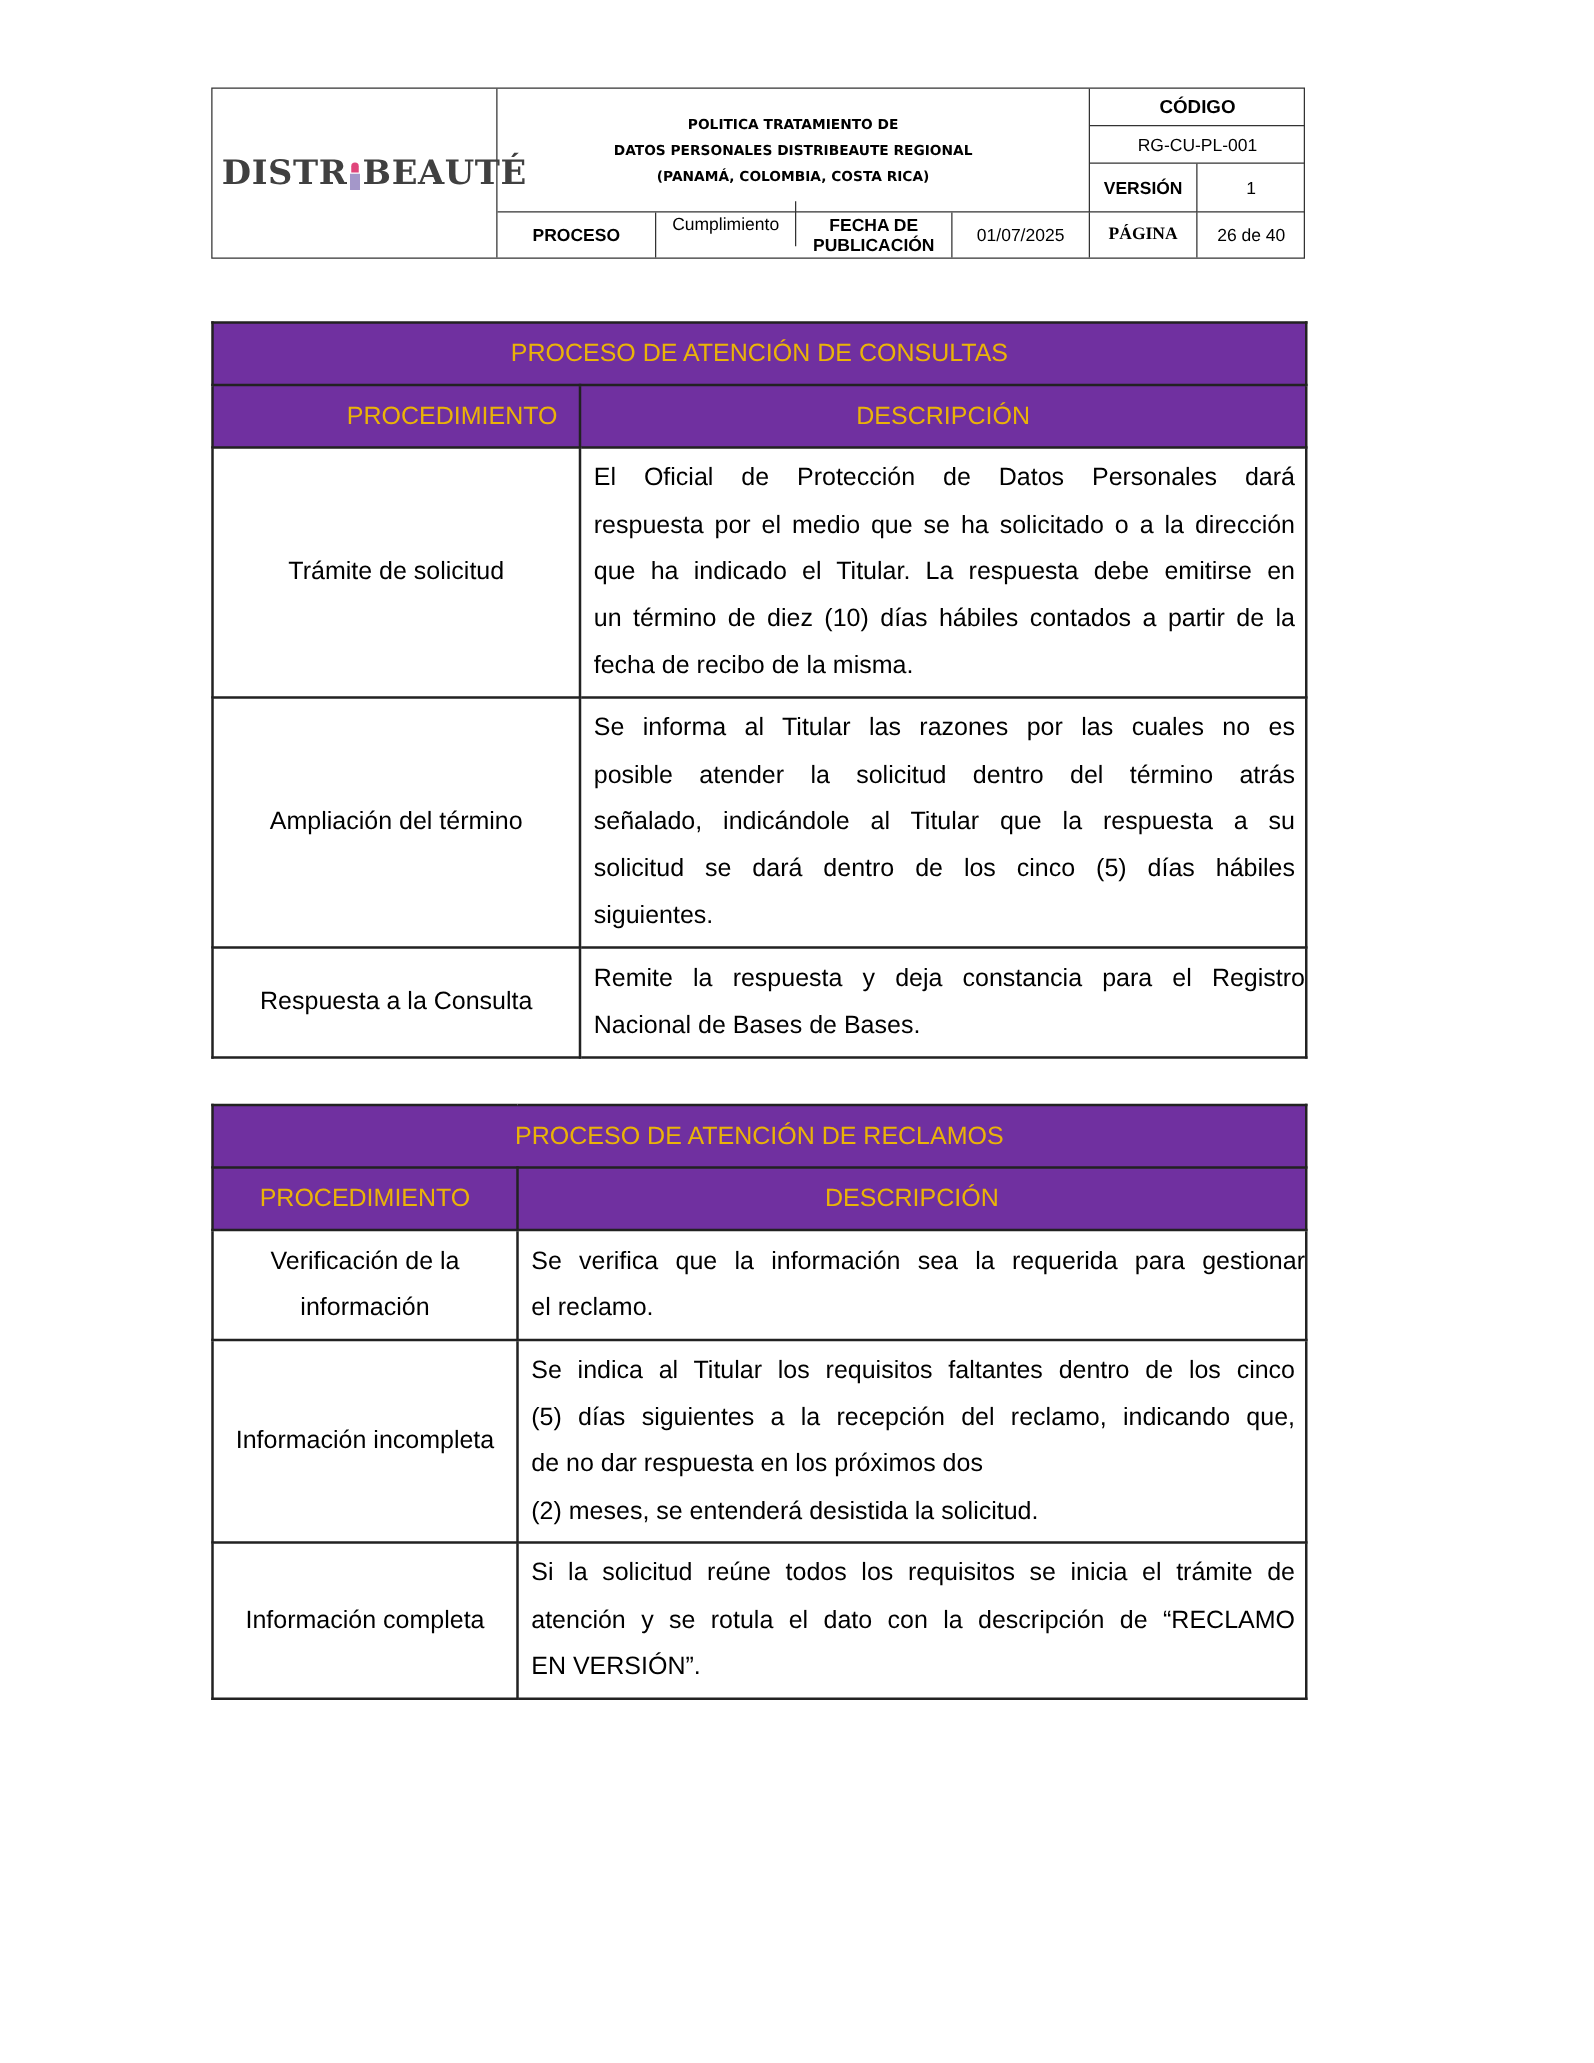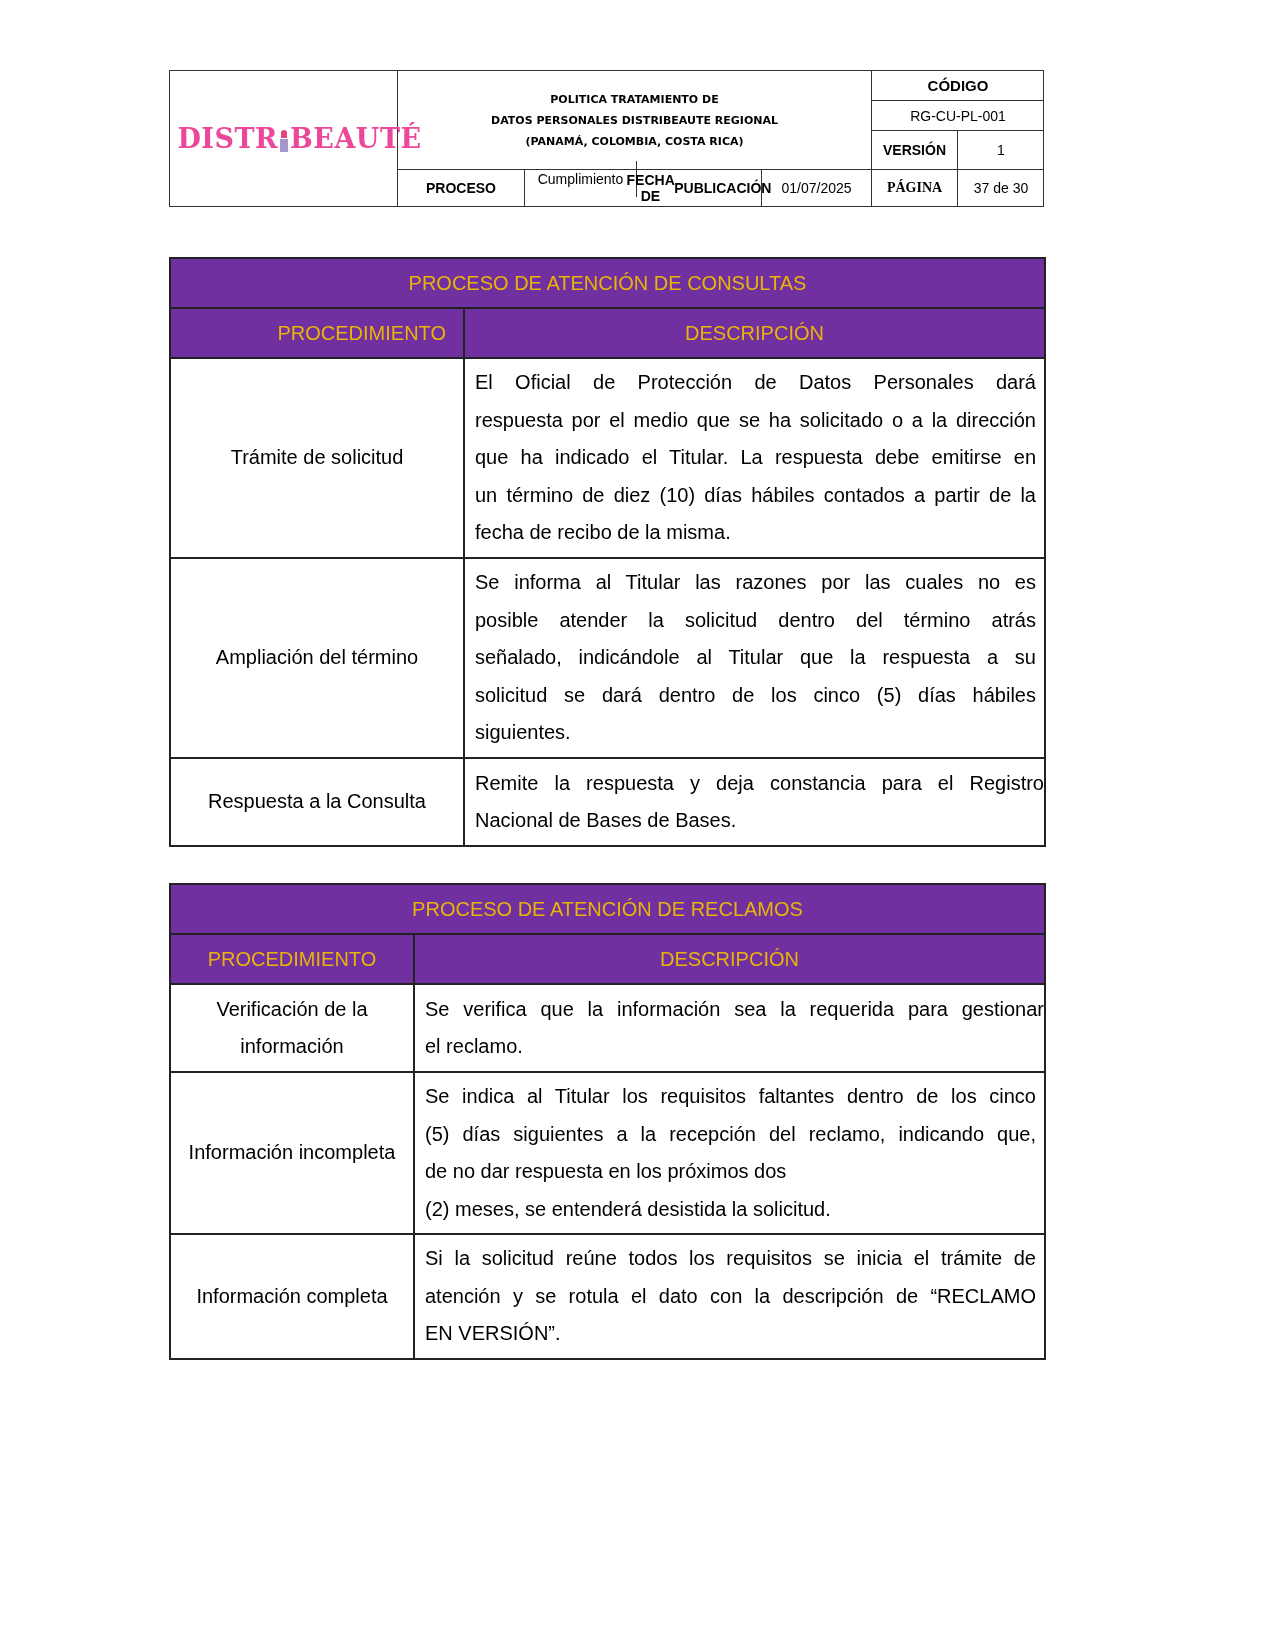--- a/index.html
+++ b/index.html
@@ -2,21 +2,21 @@
 <html><head>
 <meta charset="utf-8">
 <style>
   html, body { margin: 0; padding: 0; background: #ffffff; }
   body { width: 1275px; height: 1650px; position: relative; font-family: "Liberation Sans", sans-serif; color: #000; }
 
   
   .hdr { position: absolute; left: 169px; top: 70px; width: 875px; height: 137px; border: 1px solid #333; box-sizing: border-box; }
   .hdr .cell { position: absolute; box-sizing: border-box; border-color: #333; border-style: solid; border-width: 0; display: flex; align-items: center; justify-content: center; text-align: center; }
   .logo-cell { left: 0; top: 0; width: 228px; height: 135px; border-right-width: 1px !important; }
-  .logo { font-family: "DejaVu Serif", serif; font-weight: bold; font-size: 27px; color: #ec4899; letter-spacing: 0.5px; display: flex; align-items: flex-end; margin-left: 32px; }
+  .logo { font-family: "DejaVu Serif", serif; font-weight: bold; font-size: 27px; color: #404040; letter-spacing: 0.5px; display: flex; align-items: flex-end; margin-left: 32px; }
   .lipstick { display: inline-block; width: 8px; height: 22px; margin: 0 2px 2px 2px; position: relative; }
   .lipstick .tip { position: absolute; top: 0; left: 1px; width: 6px; height: 8px; background: #e0457b; border-radius: 3px 3px 0 0; }
   .lipstick .body { position: absolute; bottom: 0; left: 0; width: 8px; height: 13px; background: #a497c9; }
   .title-cell { left: 228px; top: 0; width: 474px; height: 99px; border-right-width: 1px !important; border-bottom-width: 1px !important; font-family: "DejaVu Sans", sans-serif; font-weight: bold; font-size: 11px; line-height: 21px; flex-direction: column; }
   .codigo-lbl { left: 702px; top: 0; width: 172px; height: 30px; border-bottom-width: 1px !important; font-weight: bold; font-size: 15px; }
   .codigo-val { left: 702px; top: 30px; width: 172px; height: 30px; border-bottom-width: 1px !important; font-size: 14px; }
   .version-lbl { left: 702px; top: 60px; width: 86px; height: 39px; border-right-width: 1px !important; border-bottom-width: 1px !important; font-weight: bold; font-size: 14px; }
   .version-val { left: 788px; top: 60px; width: 86px; height: 39px; border-bottom-width: 1px !important; font-size: 14px; }
   .proc-lbl { left: 228px; top: 99px; width: 127px; height: 36px; border-right-width: 1px !important; font-weight: bold; font-size: 14px; }
   .proc-val { left: 355px; top: 90px; width: 112px; height: 36px; border-right-width: 1px !important; font-size: 14px; }
@@ -56,27 +56,27 @@
     <span>POLITICA TRATAMIENTO DE</span>
     <span>DATOS PERSONALES DISTRIBEAUTE REGIONAL</span>
     <span>(PANAMÁ, COLOMBIA, COSTA RICA)</span>
   </div>
   <div class="cell codigo-lbl">CÓDIGO</div>
   <div class="cell codigo-val">RG-CU-PL-001</div>
   <div class="cell version-lbl">VERSIÓN</div>
   <div class="cell version-val">1</div>
   <div class="cell proc-lbl">PROCESO</div>
   <div class="cell proc-val">Cumplimiento</div>
-  <div class="cell fecha-lbl" style="flex-direction:row;">
+  <div class="cell fecha-lbl" style="flex-direction:column;">
     <span>FECHA DE</span>
     <span>PUBLICACIÓN</span>
   </div>
   <div class="cell fecha-val">01/07/2025</div>
   <div class="cell pagina-lbl">PÁGINA</div>
-  <div class="cell pagina-val">37 de 30</div>
+  <div class="cell pagina-val">26 de 40</div>
 </div>
 
 <table class="proc t1">
   <colgroup>
       <col style="width:294px">
       <col style="width:581px">
     </colgroup>
   <tbody>
       <tr>
     <th colspan="2">PROCESO DE ATENCIÓN DE CONSULTAS</th>

